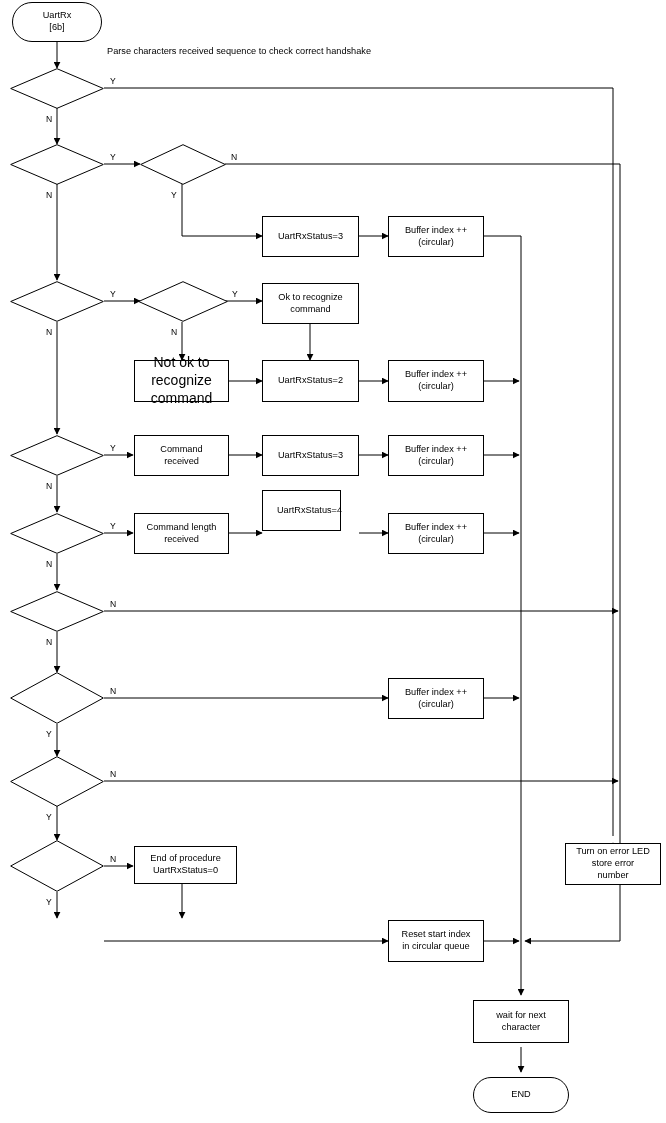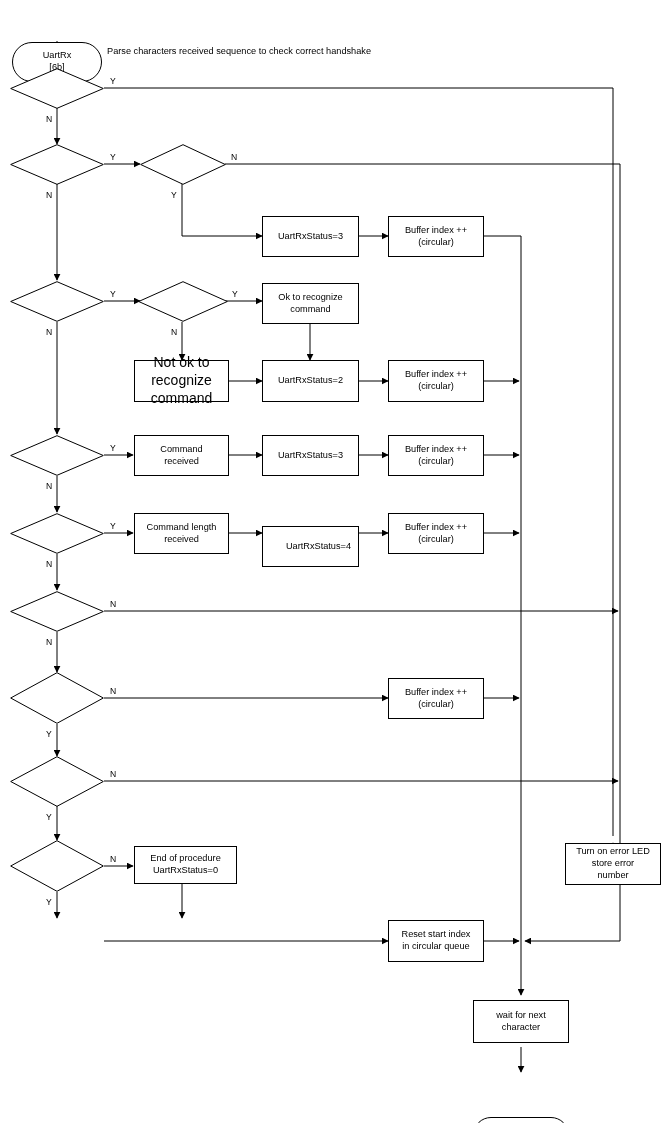--- a/index.html
+++ b/index.html
@@ -37,21 +37,20 @@
     z-index: 2;
   }
   .box {
     border: 1px solid #000000;
     background: #ffffff;
   }
   .term {
     border: 1px solid #000000;
     background: #ffffff;
     border-radius: 22px;
-    margin-top: 40px;
   }
   .diamond {
     background: transparent;
     border: none;
   }
   .diamond .dshape {
     position: absolute;
     left: 0;
     top: 0;
     width: 100%;
@@ -268,21 +267,21 @@
         </svg>
     </div>
     <div class="dlabel" style="white-space:pre-line;">UartRxStaus
 = 3 ?</div>
   </div>
   <div class="edgelabel" style="left:110px; top:521px;">Y</div>
   <div class="edgelabel" style="left:46px; top:559px;">N</div>
 
   <div class="node box" style="left:134px; top:513px; width:95px; height:41px; white-space:pre-line;">Command length
 received</div>
-  <div class="node box" style="left:262px; top:526px; width:97px; height:41px;padding-left:16px;">UartRxStatus=4</div>
+  <div class="node box" style="left:262px; top:490px; width:79px; height:41px;padding-left:16px;">UartRxStatus=4</div>
   <div class="node box" style="left:388px; top:513px; width:96px; height:41px; white-space:pre-line;">Buffer index ++
 (circular)</div>
 
   <div class="node" style="left:10px; top:591px; width:94px; height:41px;">
     <div class="diamond" style="position:absolute; left:0; top:0; width:100%; height:100%;">
       <svg class="dshape" viewBox="0 0 94 41" preserveAspectRatio="none">
           <polygon points="47,0.7 93.3,20.5 47,40.3 0.7,20.5" fill="#fff" stroke="#000" stroke-width="1"></polygon>
         </svg>
     </div>
     <div class="dlabel" style="white-space:pre-line;">UartRxStaus

